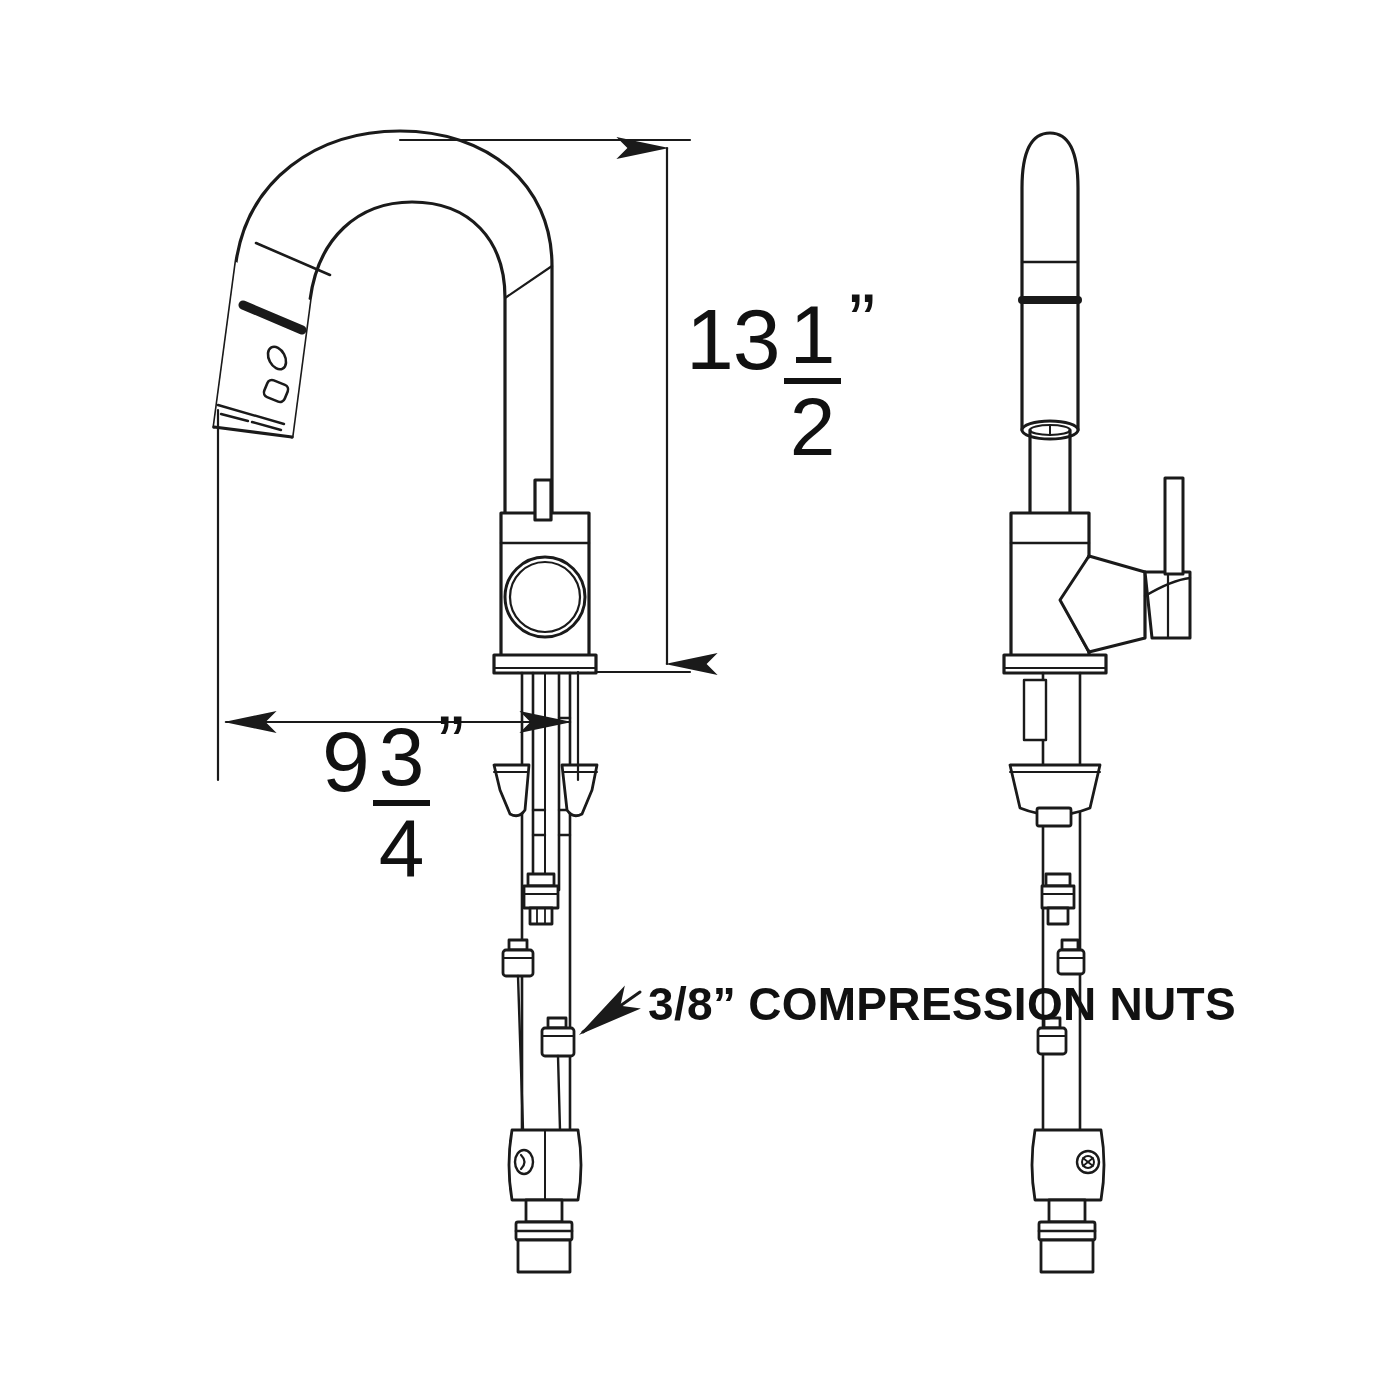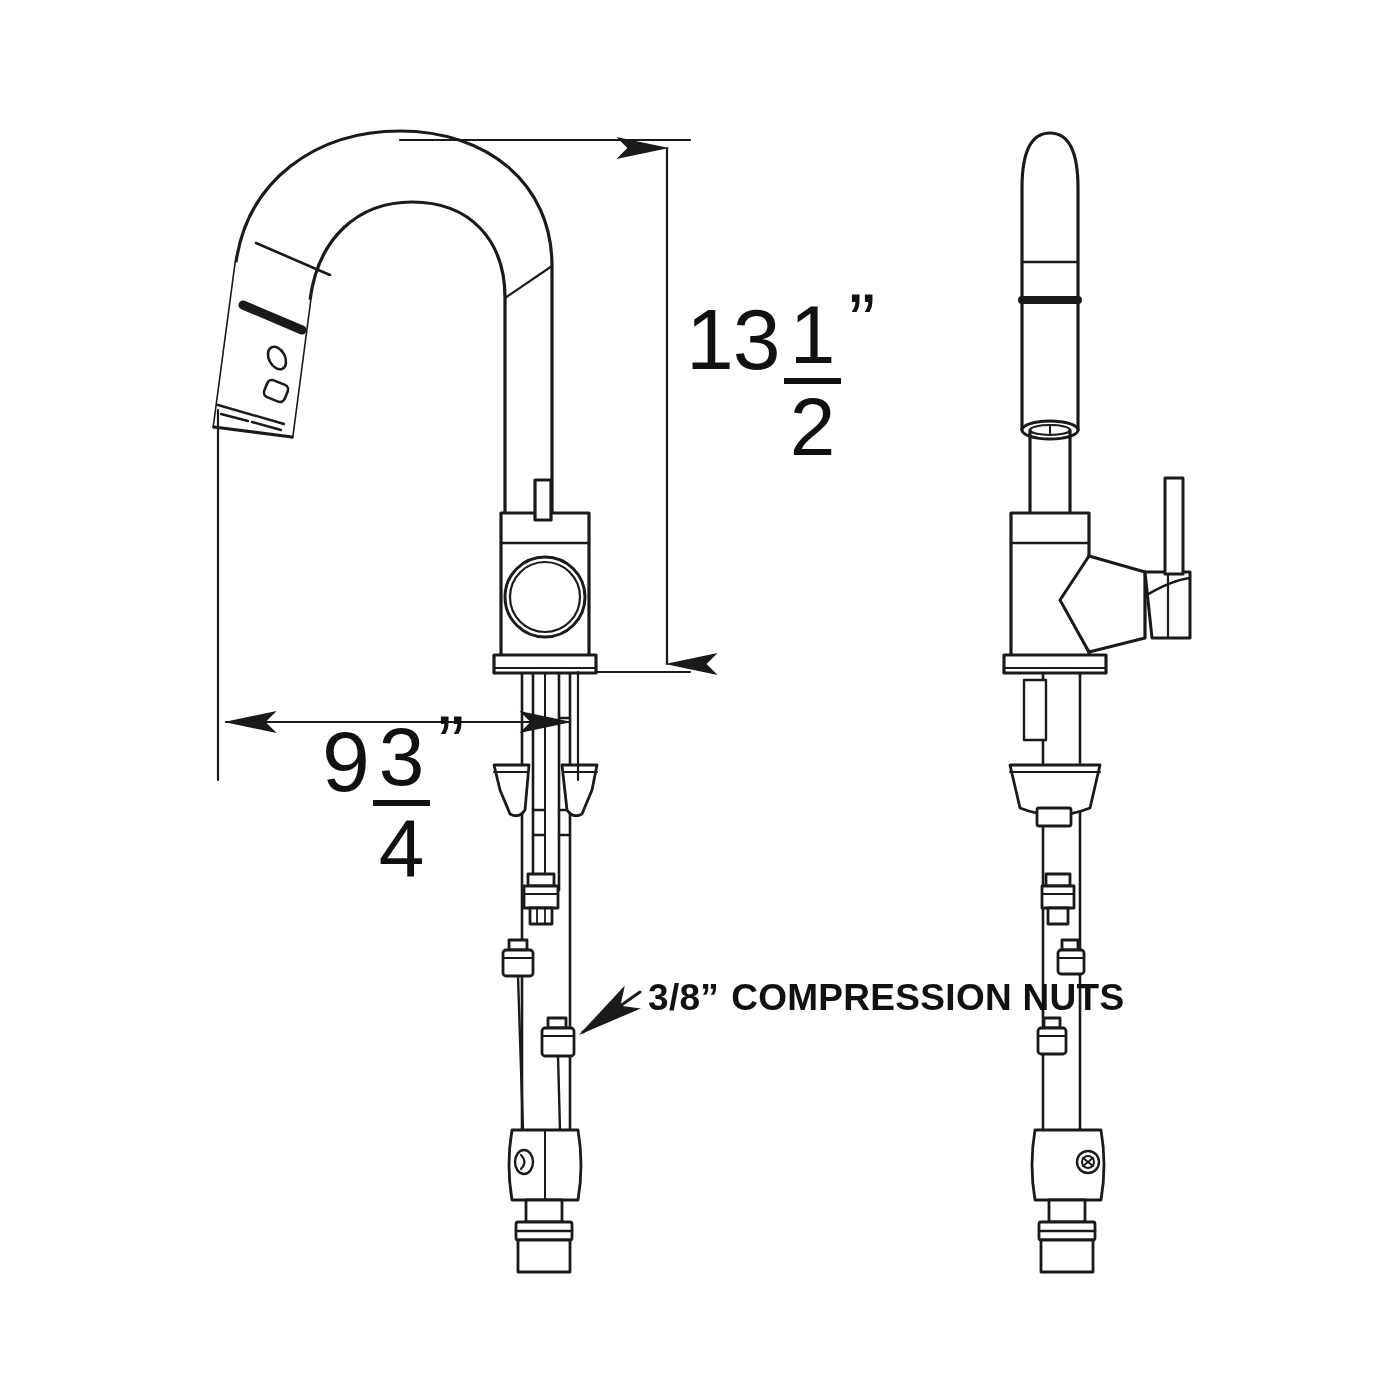--- a/index.html
+++ b/index.html
@@ -71,21 +71,21 @@
     top: 296px;
   }
   #dim-reach-text {
     left: 322px;
     top: 718px;
   }
   #note-compression {
     position: absolute;
     left: 648px;
     top: 977px;
-    font-size: 37px;
+    font-size: 46px;
     font-weight: 700;
     letter-spacing: 0.3px;
     color: #111111;
     white-space: nowrap;
   }
   .note-gap { display: inline-block; width: 12px; }
 </style>
 </head>
 <body>
 

